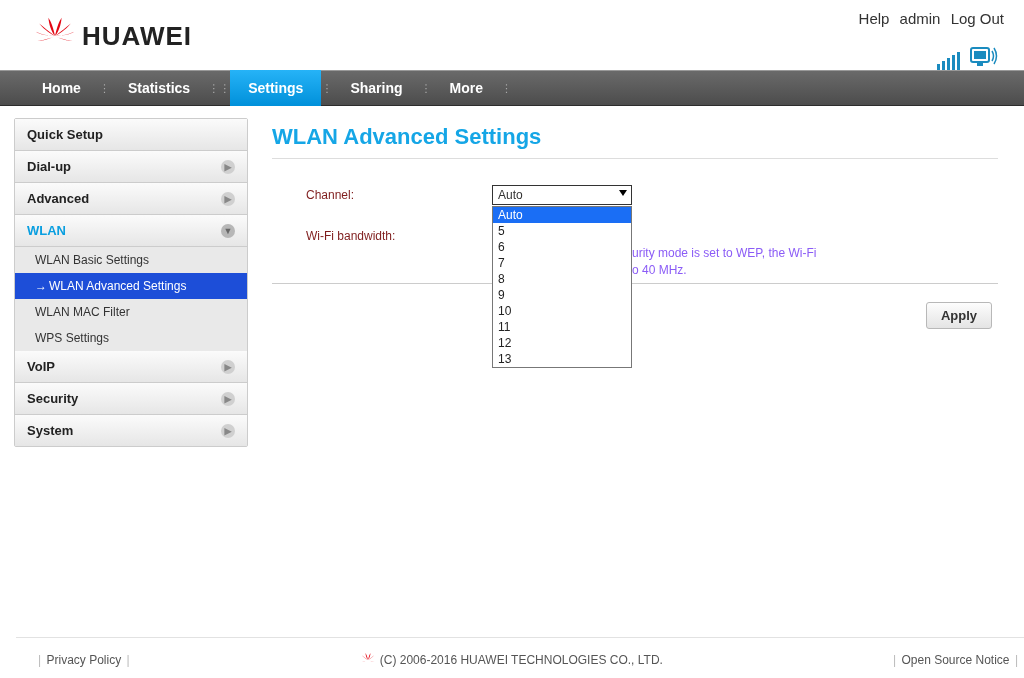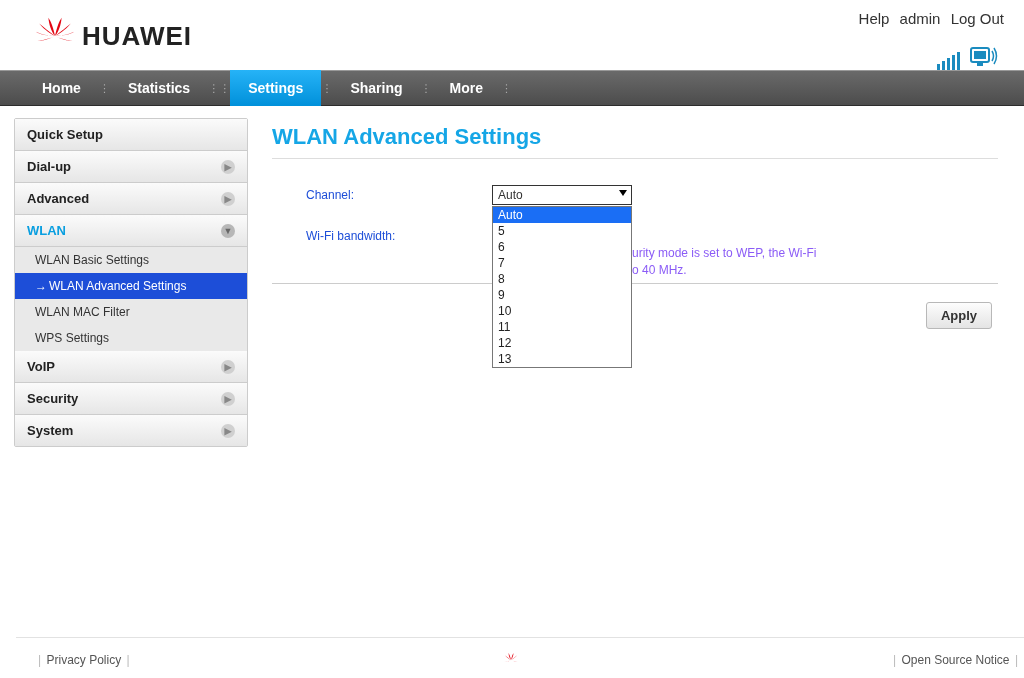--- a/index.html
+++ b/index.html
@@ -46,21 +46,21 @@
 .subitems { background: #e9e9e9; }
 .sub { padding: 6px 12px 6px 20px; font-size: 12px; color: #333; cursor: pointer; }
 .sub.active { background: #1d4ed8; color: #fff; position: relative; }
 .arrow-prefix { margin-right: 2px; }
 
 
 .main { flex: 1; padding: 6px 12px 0 24px; }
 .page-title { color: #15a6e6; font-size: 22px; font-weight: bold; padding-bottom: 8px; border-bottom: 1px solid #ddd; }
 .form-area { padding: 26px 0 0 34px; position: relative; }
 .form-row { display: flex; align-items: center; margin-bottom: 24px; font-size: 12px; }
-.form-label { width: 186px; color: #1d4ed8; }
+.form-label { width: 186px; color: #7f1d1d; }
 .select-wrap { width: 140px; height: 20px; border: 1px solid #333; position: relative; background: #fff; display: flex; align-items: center; padding: 0 18px 0 5px; font-size: 12px; cursor: pointer; }
 .select-wrap .tri { position: absolute; right: 4px; top: 4px; width: 0; height: 0; border-left: 4px solid transparent; border-right: 4px solid transparent; border-top: 6px solid #000; }
 
 
 .dropdown { position: absolute; top: 47px; left: 220px; width: 140px; border: 1px solid #777; background: #fff; z-index: 10; font-size: 12px; }
 .dropdown .opt { padding: 0 5px; line-height: 16px; color: #222; cursor: pointer; }
 .dropdown .opt.selected { background: #1a6ef5; color: #fff; }
 
 hr.sep { margin-top: 10px; border: none; border-top: 1px solid #ccc; }
 
@@ -231,20 +231,21 @@
       <svg width="16" height="16" viewBox="0 0 50 48">
         <g fill="#e30613">
           <path d="M25 24 C23 14 20 6 17 2 C18 10 20 18 25 24 Z"></path>
           <path d="M25 24 C27 14 30 6 33 2 C32 10 30 18 25 24 Z"></path>
           <path d="M25 24 C17 20 10 14 6 9 C12 14 18 19 25 24 Z"></path>
           <path d="M25 24 C33 20 40 14 44 9 C38 14 32 19 25 24 Z"></path>
           <path d="M25 24 C17 28 10 30 4 30 C12 29 19 27 25 24 Z"></path>
           <path d="M25 24 C33 28 40 30 46 30 C38 29 31 27 25 24 Z"></path>
         </g>
       </svg>
+      <span>(C) 2006-2016 HUAWEI TECHNOLOGIES CO., LTD.</span>
     </div>
     <div>
       <span class="f-sep">|</span>
       <span>Open Source Notice</span>
       <span class="f-sep">|</span>
     </div>
   </div>
 
 </div>
 

